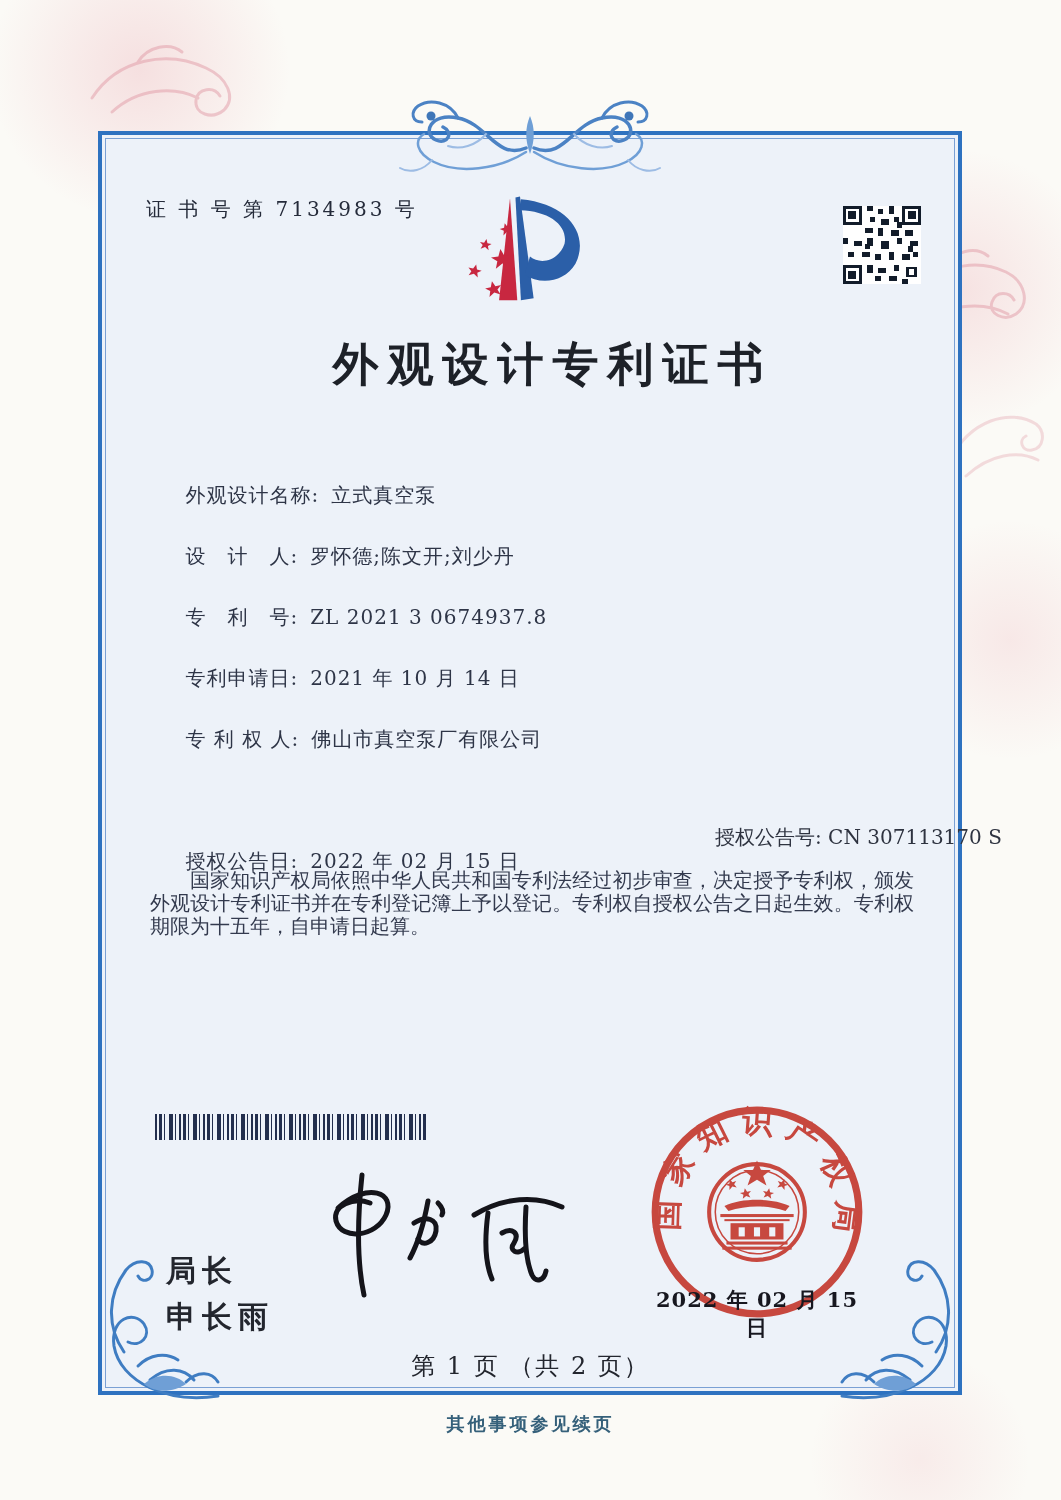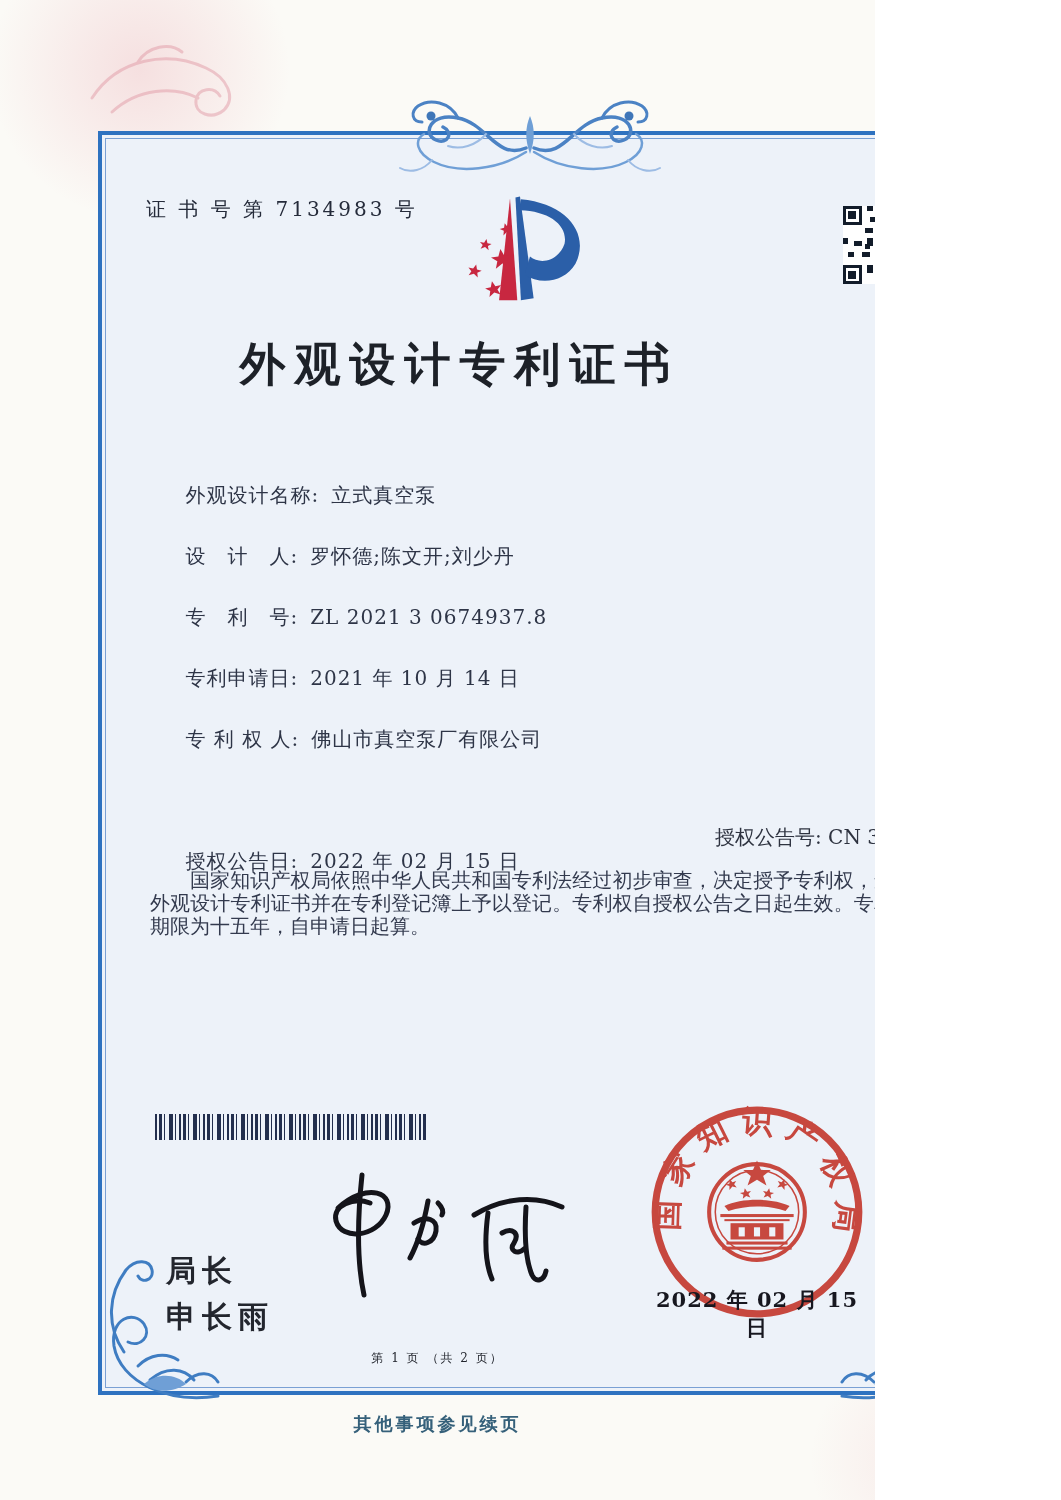--- a/index.html
+++ b/index.html
@@ -1,18 +1,18 @@
 <!DOCTYPE html>
 <html><head>
 <meta charset="utf-8">
 <style>
   html,body{margin:0;padding:0;}
   .page{
     position:relative;
-    width:875px;height:1500px;
+    width:1061px;height:1500px;
     background:
       radial-gradient(circle at 140px 70px, rgba(226,130,145,.22), transparent 150px),
       radial-gradient(circle at 960px 290px, rgba(226,130,145,.20), transparent 140px),
       radial-gradient(circle at 1010px 640px, rgba(226,130,145,.15), transparent 120px),
       radial-gradient(circle at 920px 1460px, rgba(226,130,145,.12), transparent 110px),
       #fbfaf6;
     font-family:"DejaVu Serif","Liberation Serif",serif;
     color:#2e3340;
     overflow:hidden;
   }
@@ -62,21 +62,21 @@
     letter-spacing:6px;
   }
   .signature{position:absolute;left:278px;top:1163px;width:300px;height:138px;}
   .seal{position:absolute;left:645px;top:1100px;width:224px;height:224px;opacity:.92;}
   .seal-date{
     position:absolute;left:650px;top:1286px;width:214px;text-align:center;
     font-size:21px;letter-spacing:1px;color:#17171f;font-weight:600;
   }
   .page-num{
     position:absolute;left:0;right:0;top:1350px;text-align:center;
-    font-size:12px;letter-spacing:2px;color:#23262e;
+    font-size:24px;letter-spacing:2px;color:#23262e;
   }
   .cont-note{
     position:absolute;left:0;right:0;top:1412px;text-align:center;
     font-size:18px;letter-spacing:3px;color:#35607a;font-weight:600;
   }
   .ornament{position:absolute;}
   .wm{position:absolute;opacity:.45;}
 </style>
 </head>
 <body>

